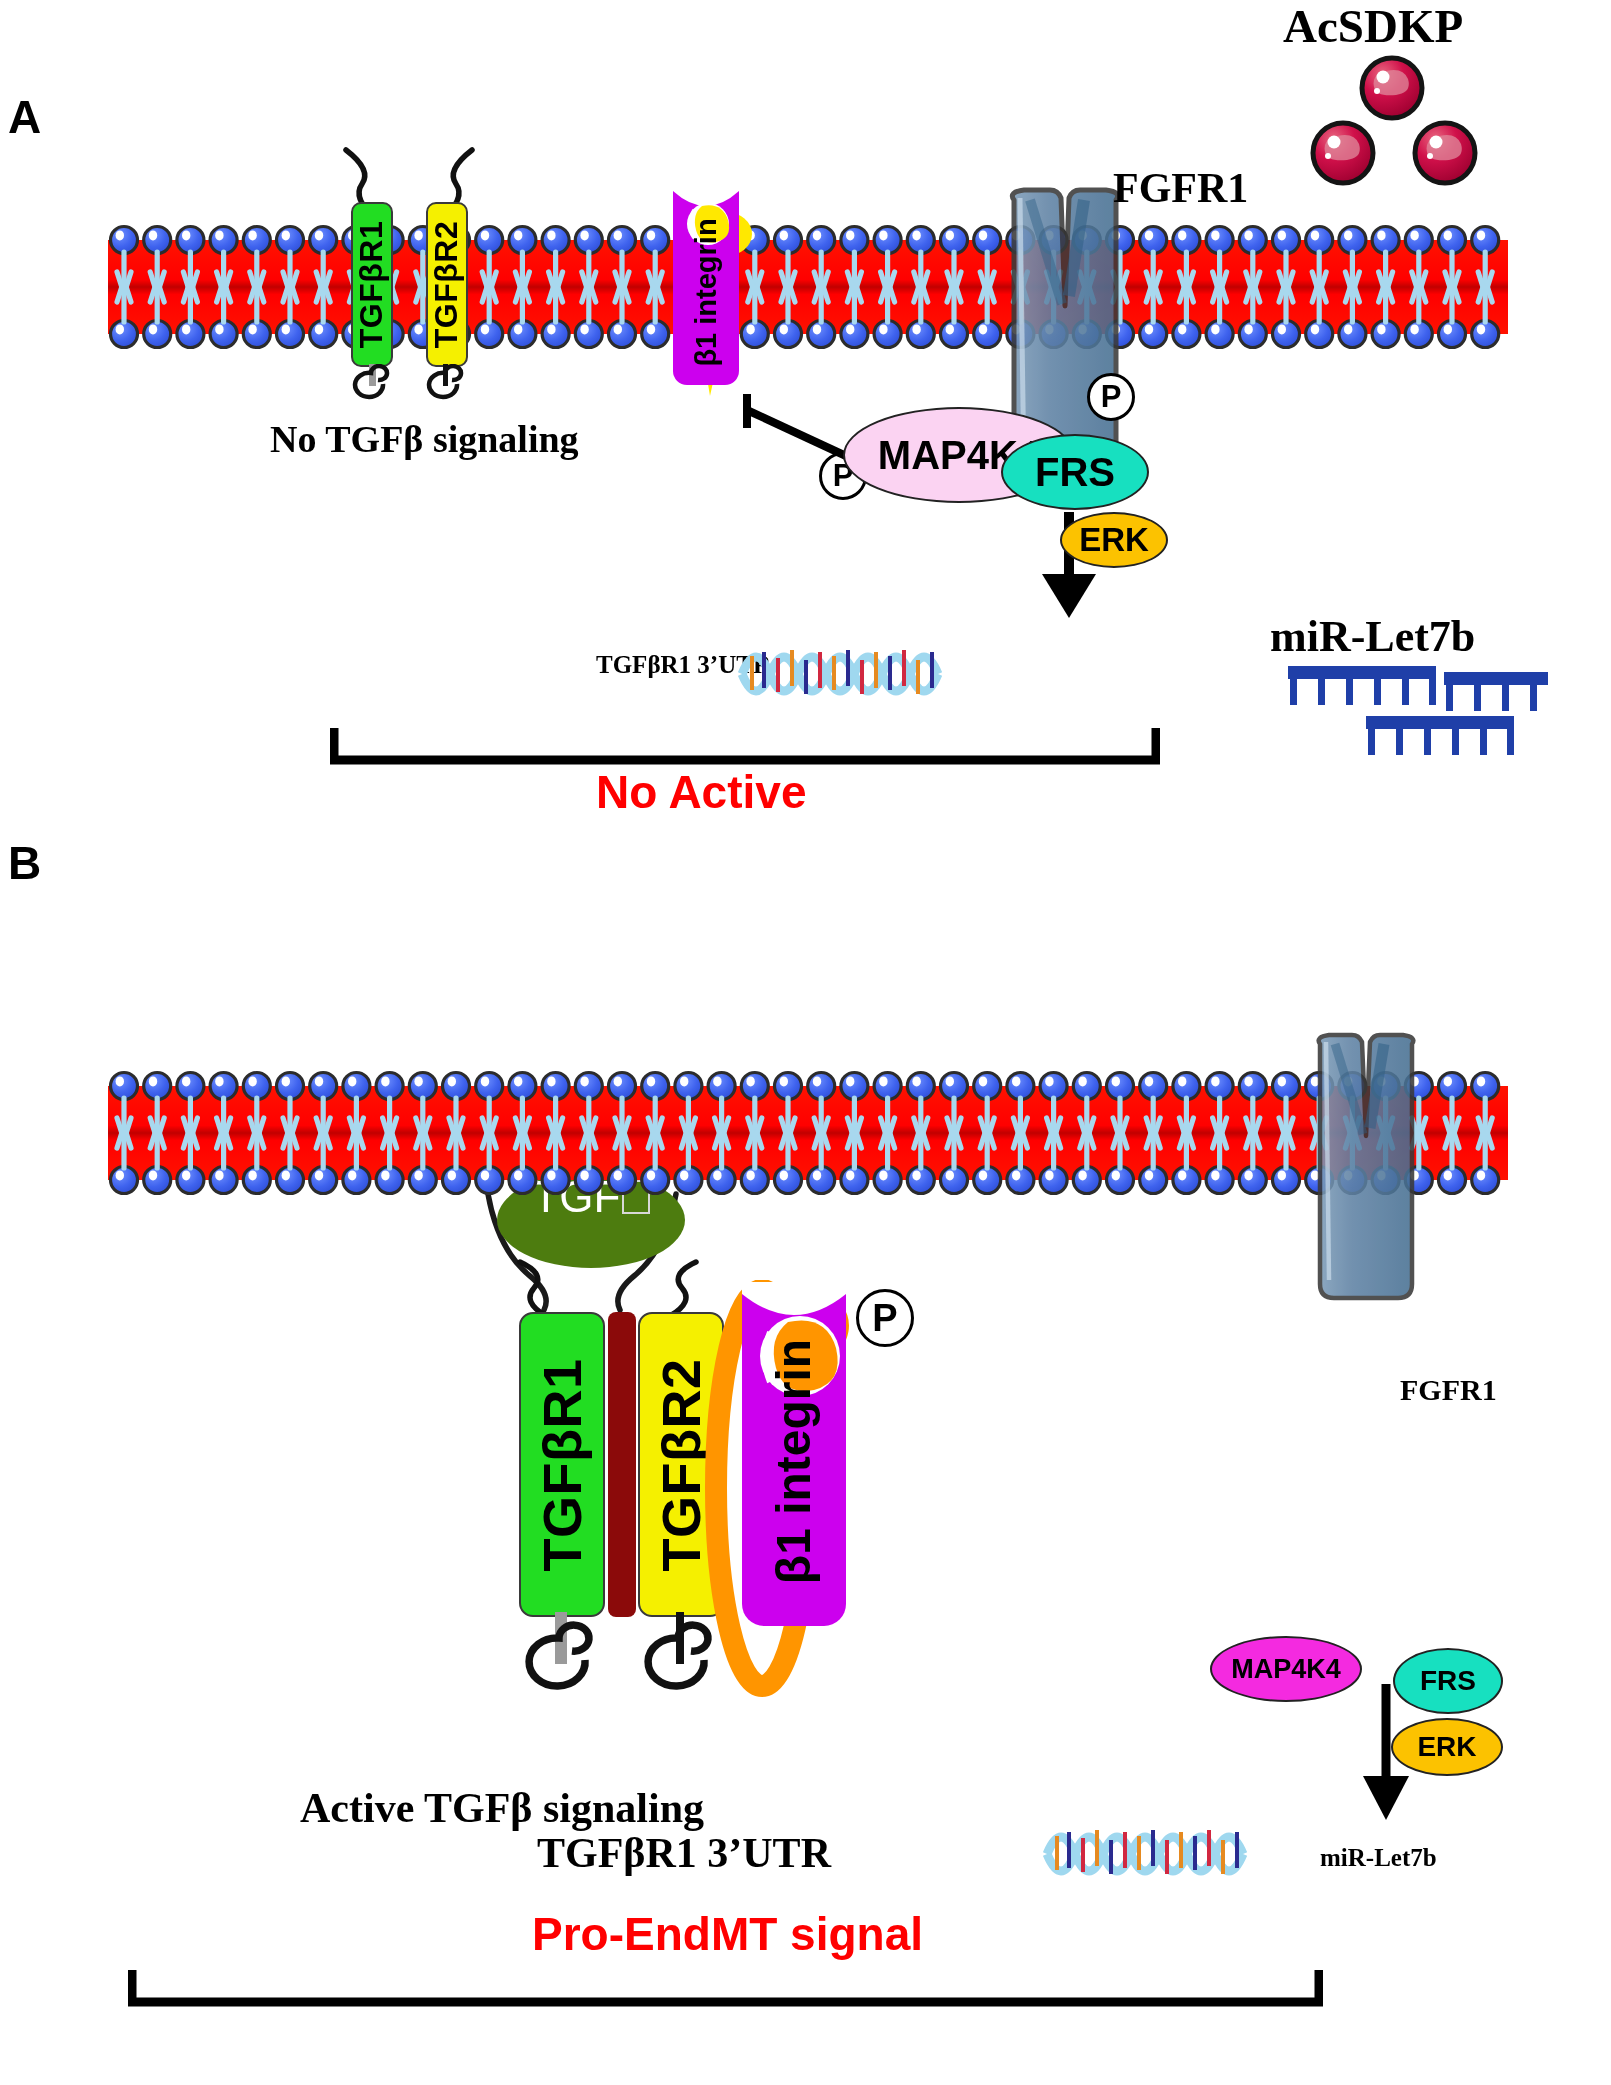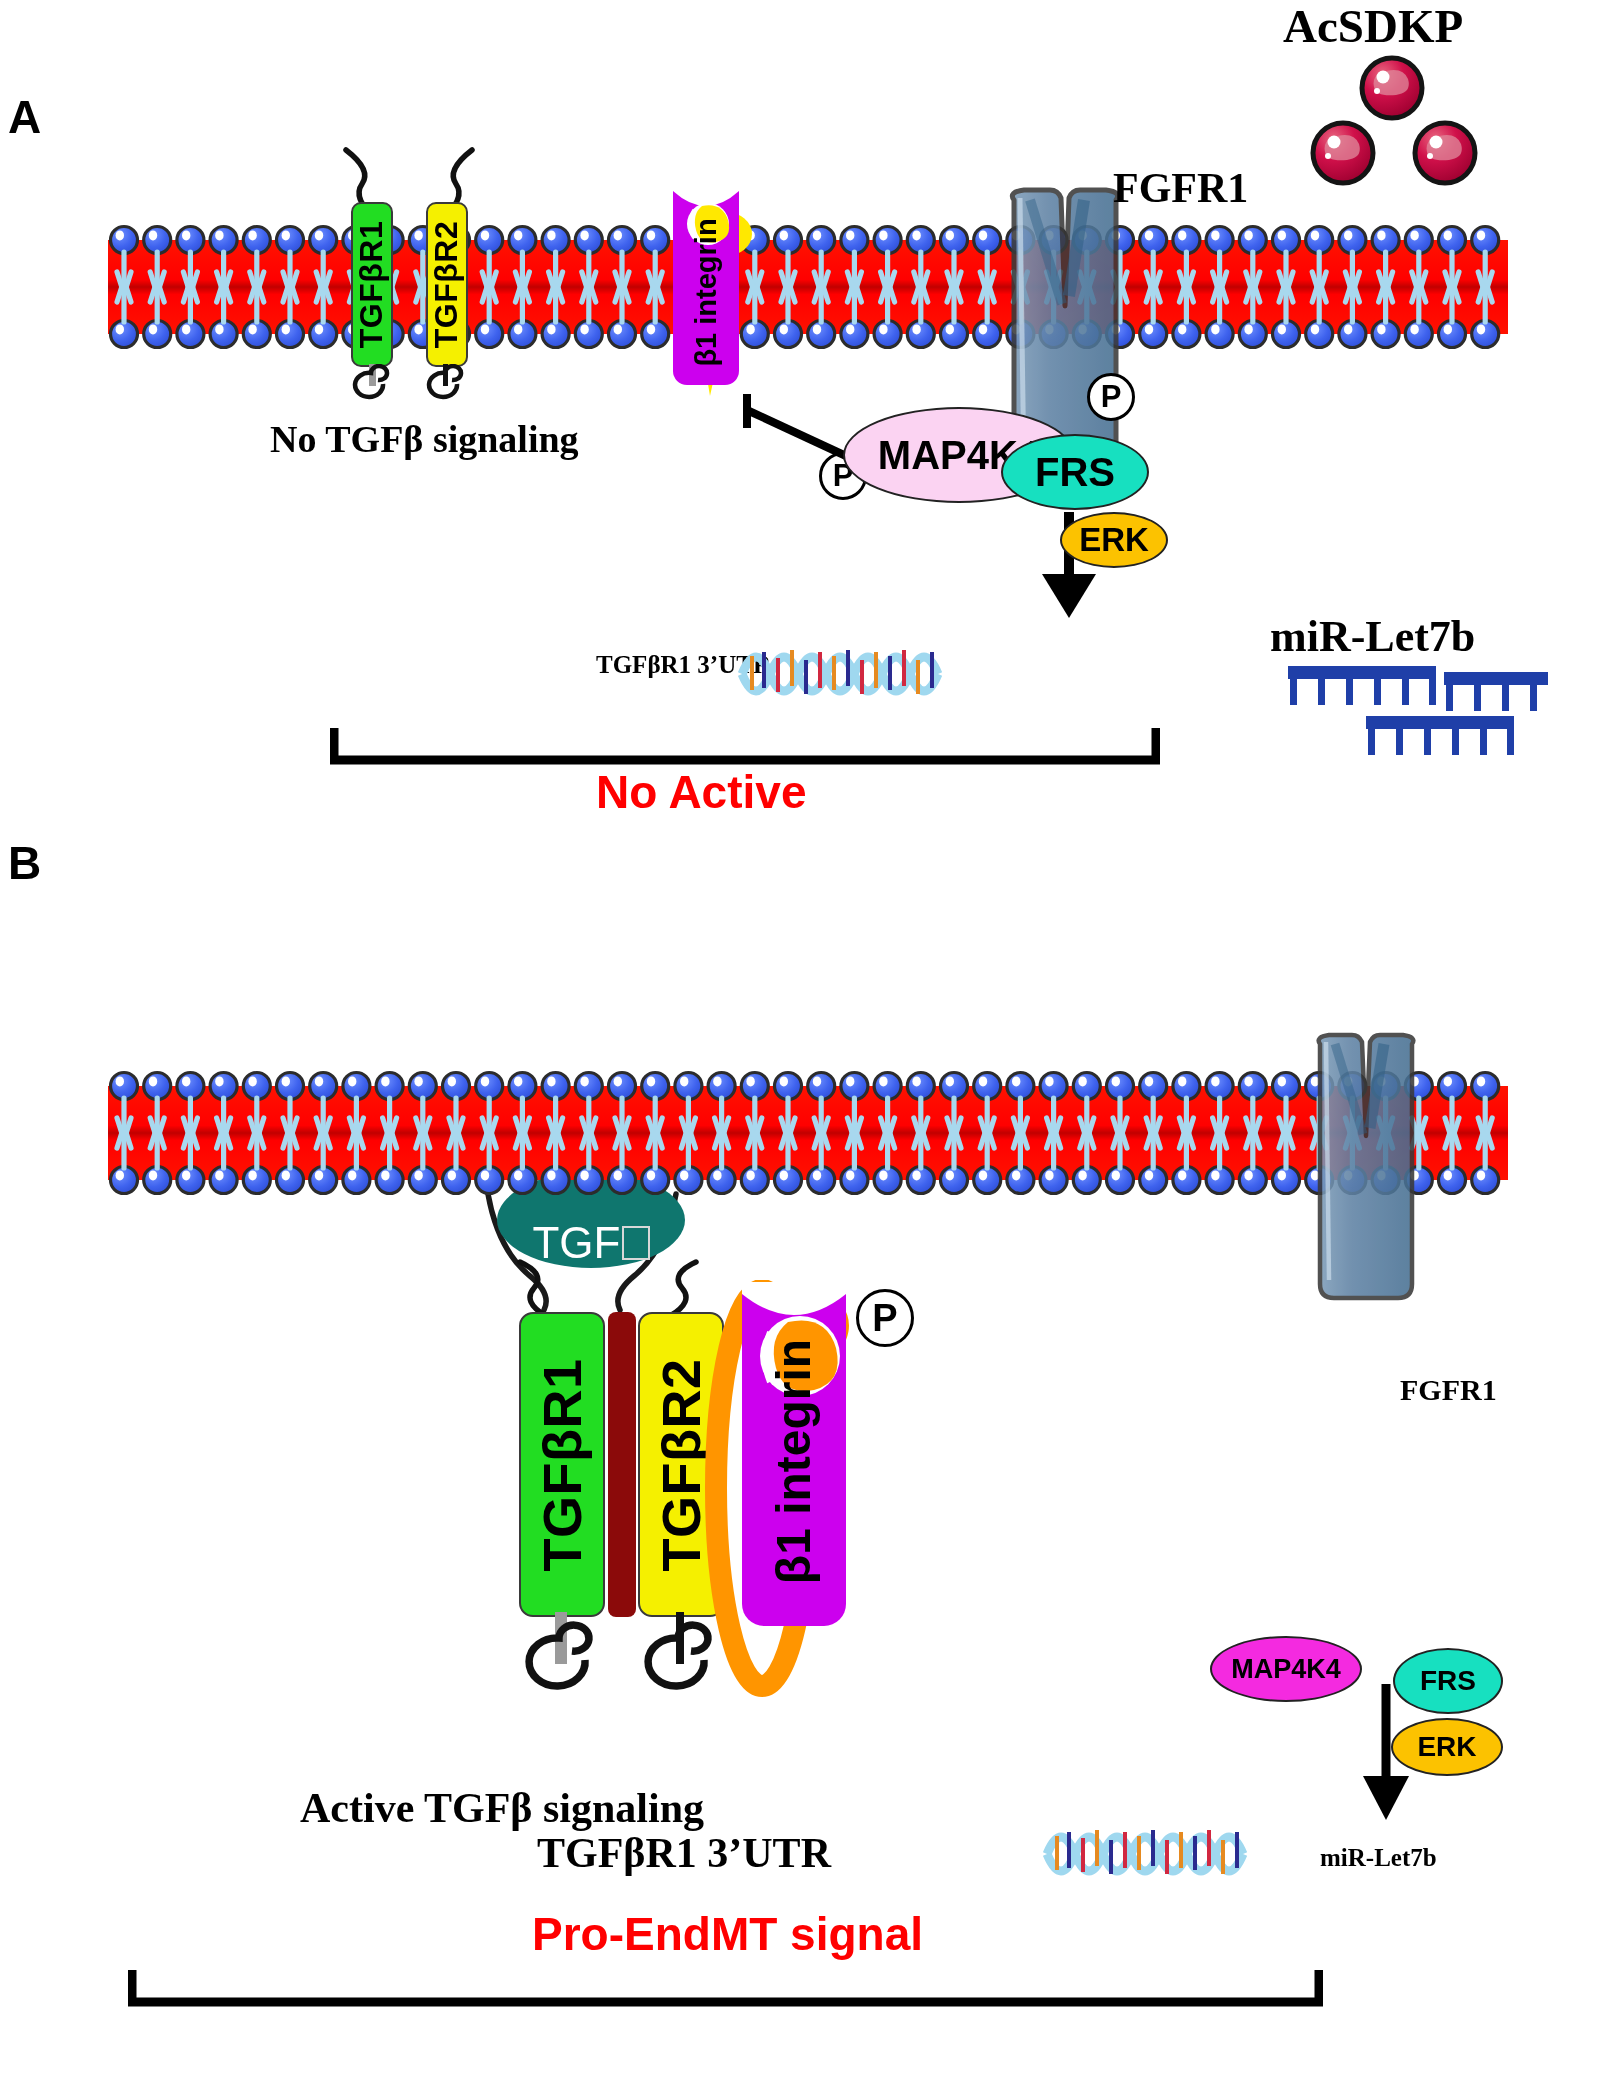--- a/index.html
+++ b/index.html
@@ -46,22 +46,22 @@
 
   
   .pcircle {
     position:absolute; border:3px solid #000; border-radius:50%;
     background:#fff; display:flex; align-items:center; justify-content:center;
     font-weight:bold; color:#000;
   }
 
   
   .ligand-oval {
-    position:absolute; background:#0f766e; border-radius:50%;
-    display:flex; align-items:flex-end; justify-content:center;
+    position:absolute; background:#4d7c0f; border-radius:50%;
+    display:flex; align-items:flex-start; justify-content:center;
   }
   .ligand-oval span { color:#fff; font-weight:normal; white-space:nowrap; }
   .tofu {
     display:inline-block; width:.62em; height:.78em;
     border:2px solid #d8d8d8; vertical-align:-2px; margin-left:2px;
   }
 
   
   .bracket { position:absolute; }
 </style>

